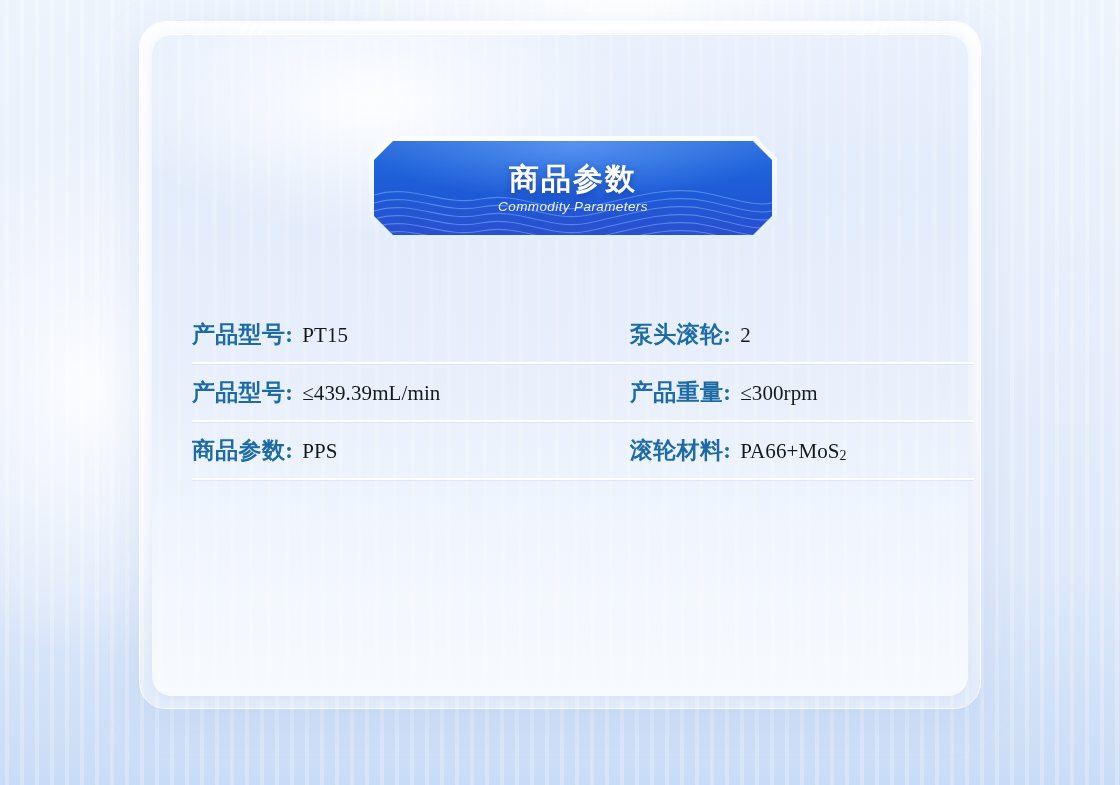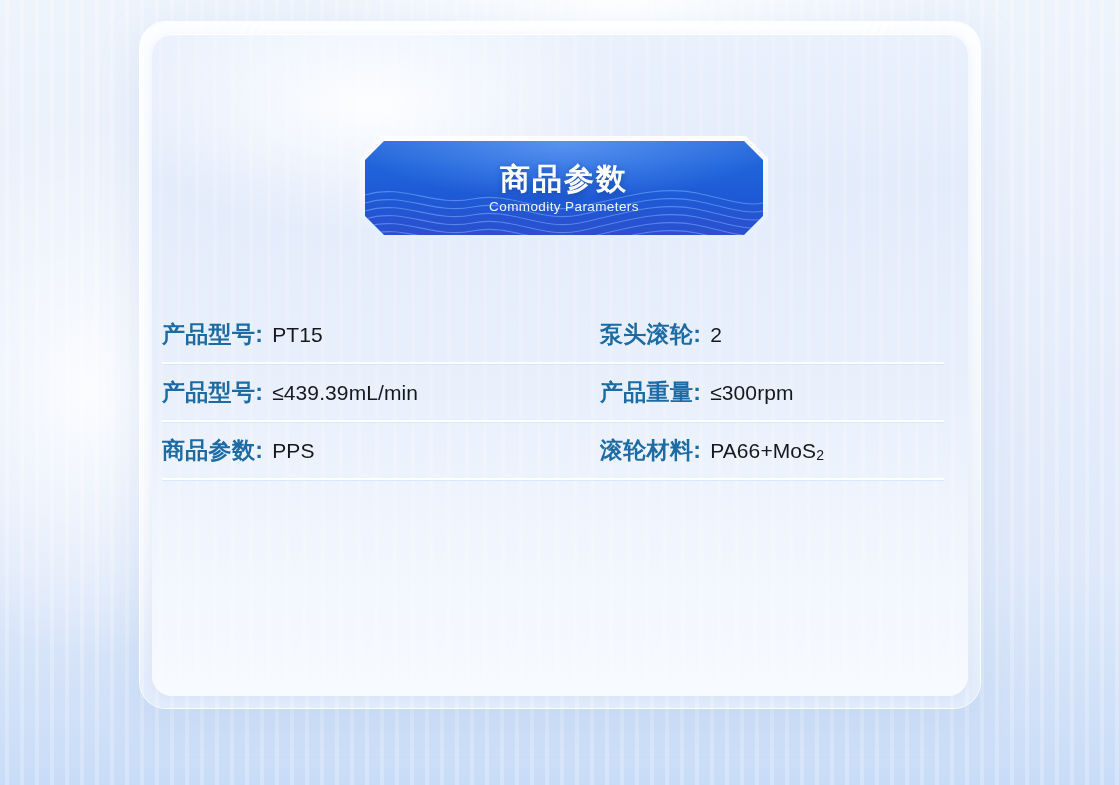--- a/index.html
+++ b/index.html
@@ -166,21 +166,21 @@
     position: absolute;
     left: -40px; top: -60px;
     width: 520px; height: 260px;
     background: radial-gradient(ellipse at center, rgba(255,255,255,.9) 0%, rgba(255,255,255,0) 70%);
     pointer-events: none;
   }
 
   
   .banner-wrap {
     position: absolute;
-    left: 360px;
+    left: 369px;
     top: 136px;
     width: 408px;
     height: 104px;
   }
   .banner-outer {
     position: absolute;
     inset: 0;
     background: linear-gradient(180deg, rgba(255,255,255,.95), rgba(226,238,255,.9));
     clip-path: polygon(
       22px 0, calc(100% - 22px) 0, 100% 22px,
@@ -227,28 +227,30 @@
     font-weight: bold;
     letter-spacing: 2px;
     line-height: 1.12;
     text-shadow: 0 2px 6px rgba(10,40,110,.45);
   }
   .banner-sub {
     color: rgba(255,255,255,.92);
     font-size: 13.5px;
     letter-spacing: .4px;
     margin-top: 3px;
+    font-style: italic;
   }
 
   
   .params {
     position: absolute;
-    left: 162px;
+    left: 192px;
     top: 306px;
     width: 782px;
+    font-family: Liberation Serif, serif;
   }
   .prow {
     position: relative;
     display: flex;
     align-items: center;
     height: 56px;
     border-bottom: 2px solid rgba(255,255,255,.95);
   }
   .prow::after {
     content: "";

